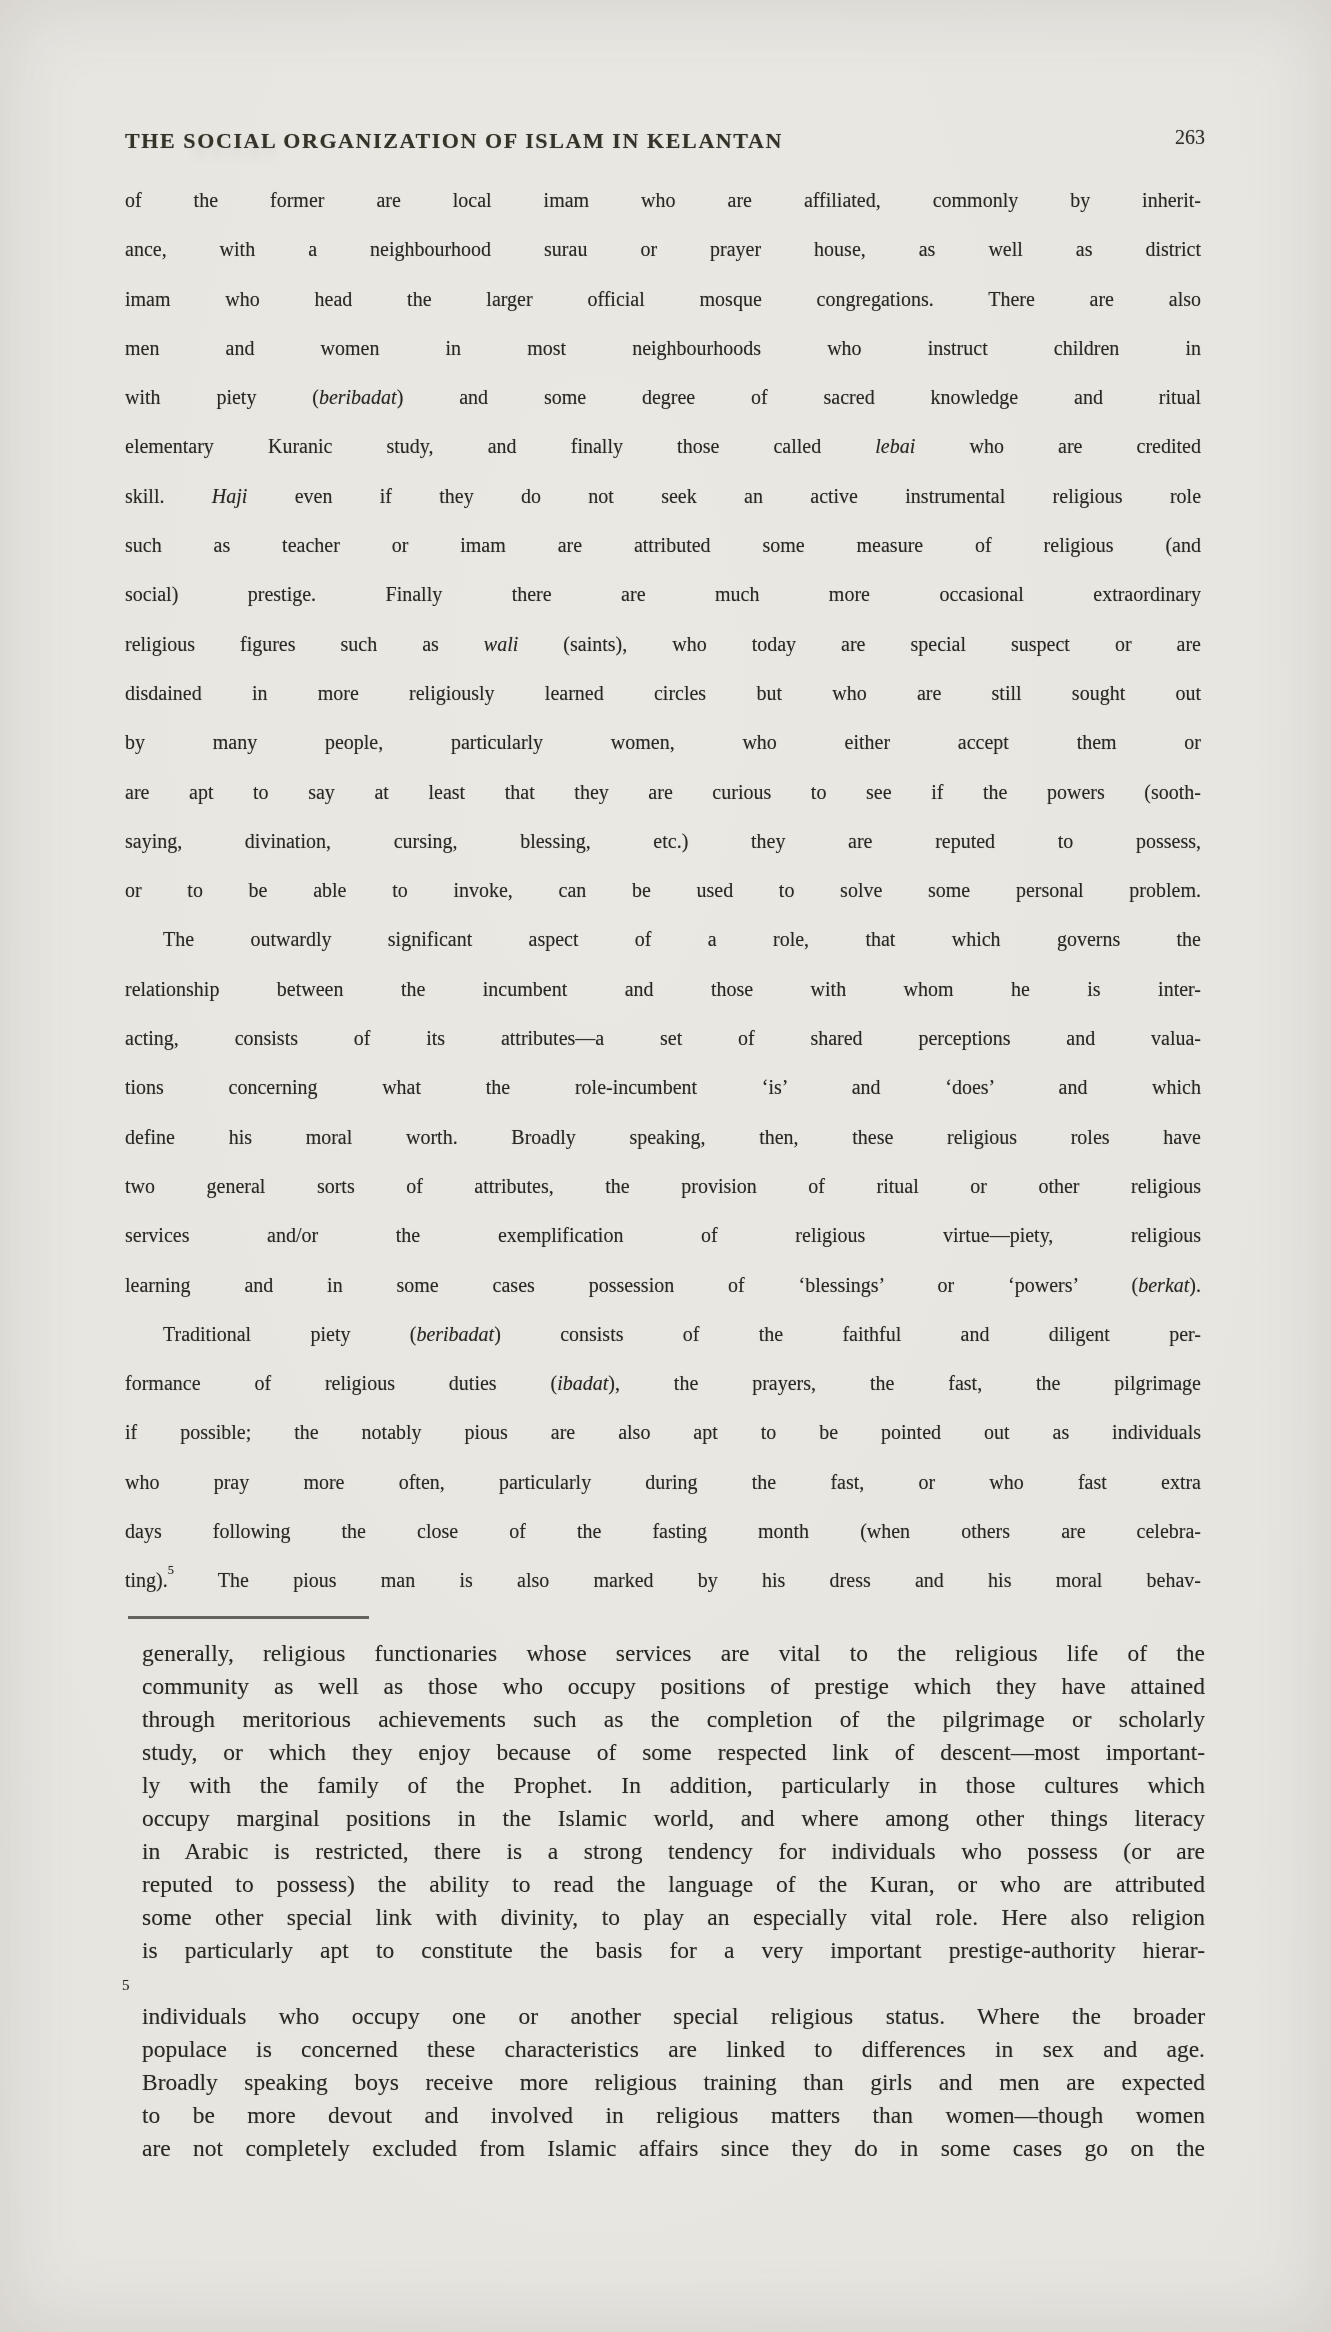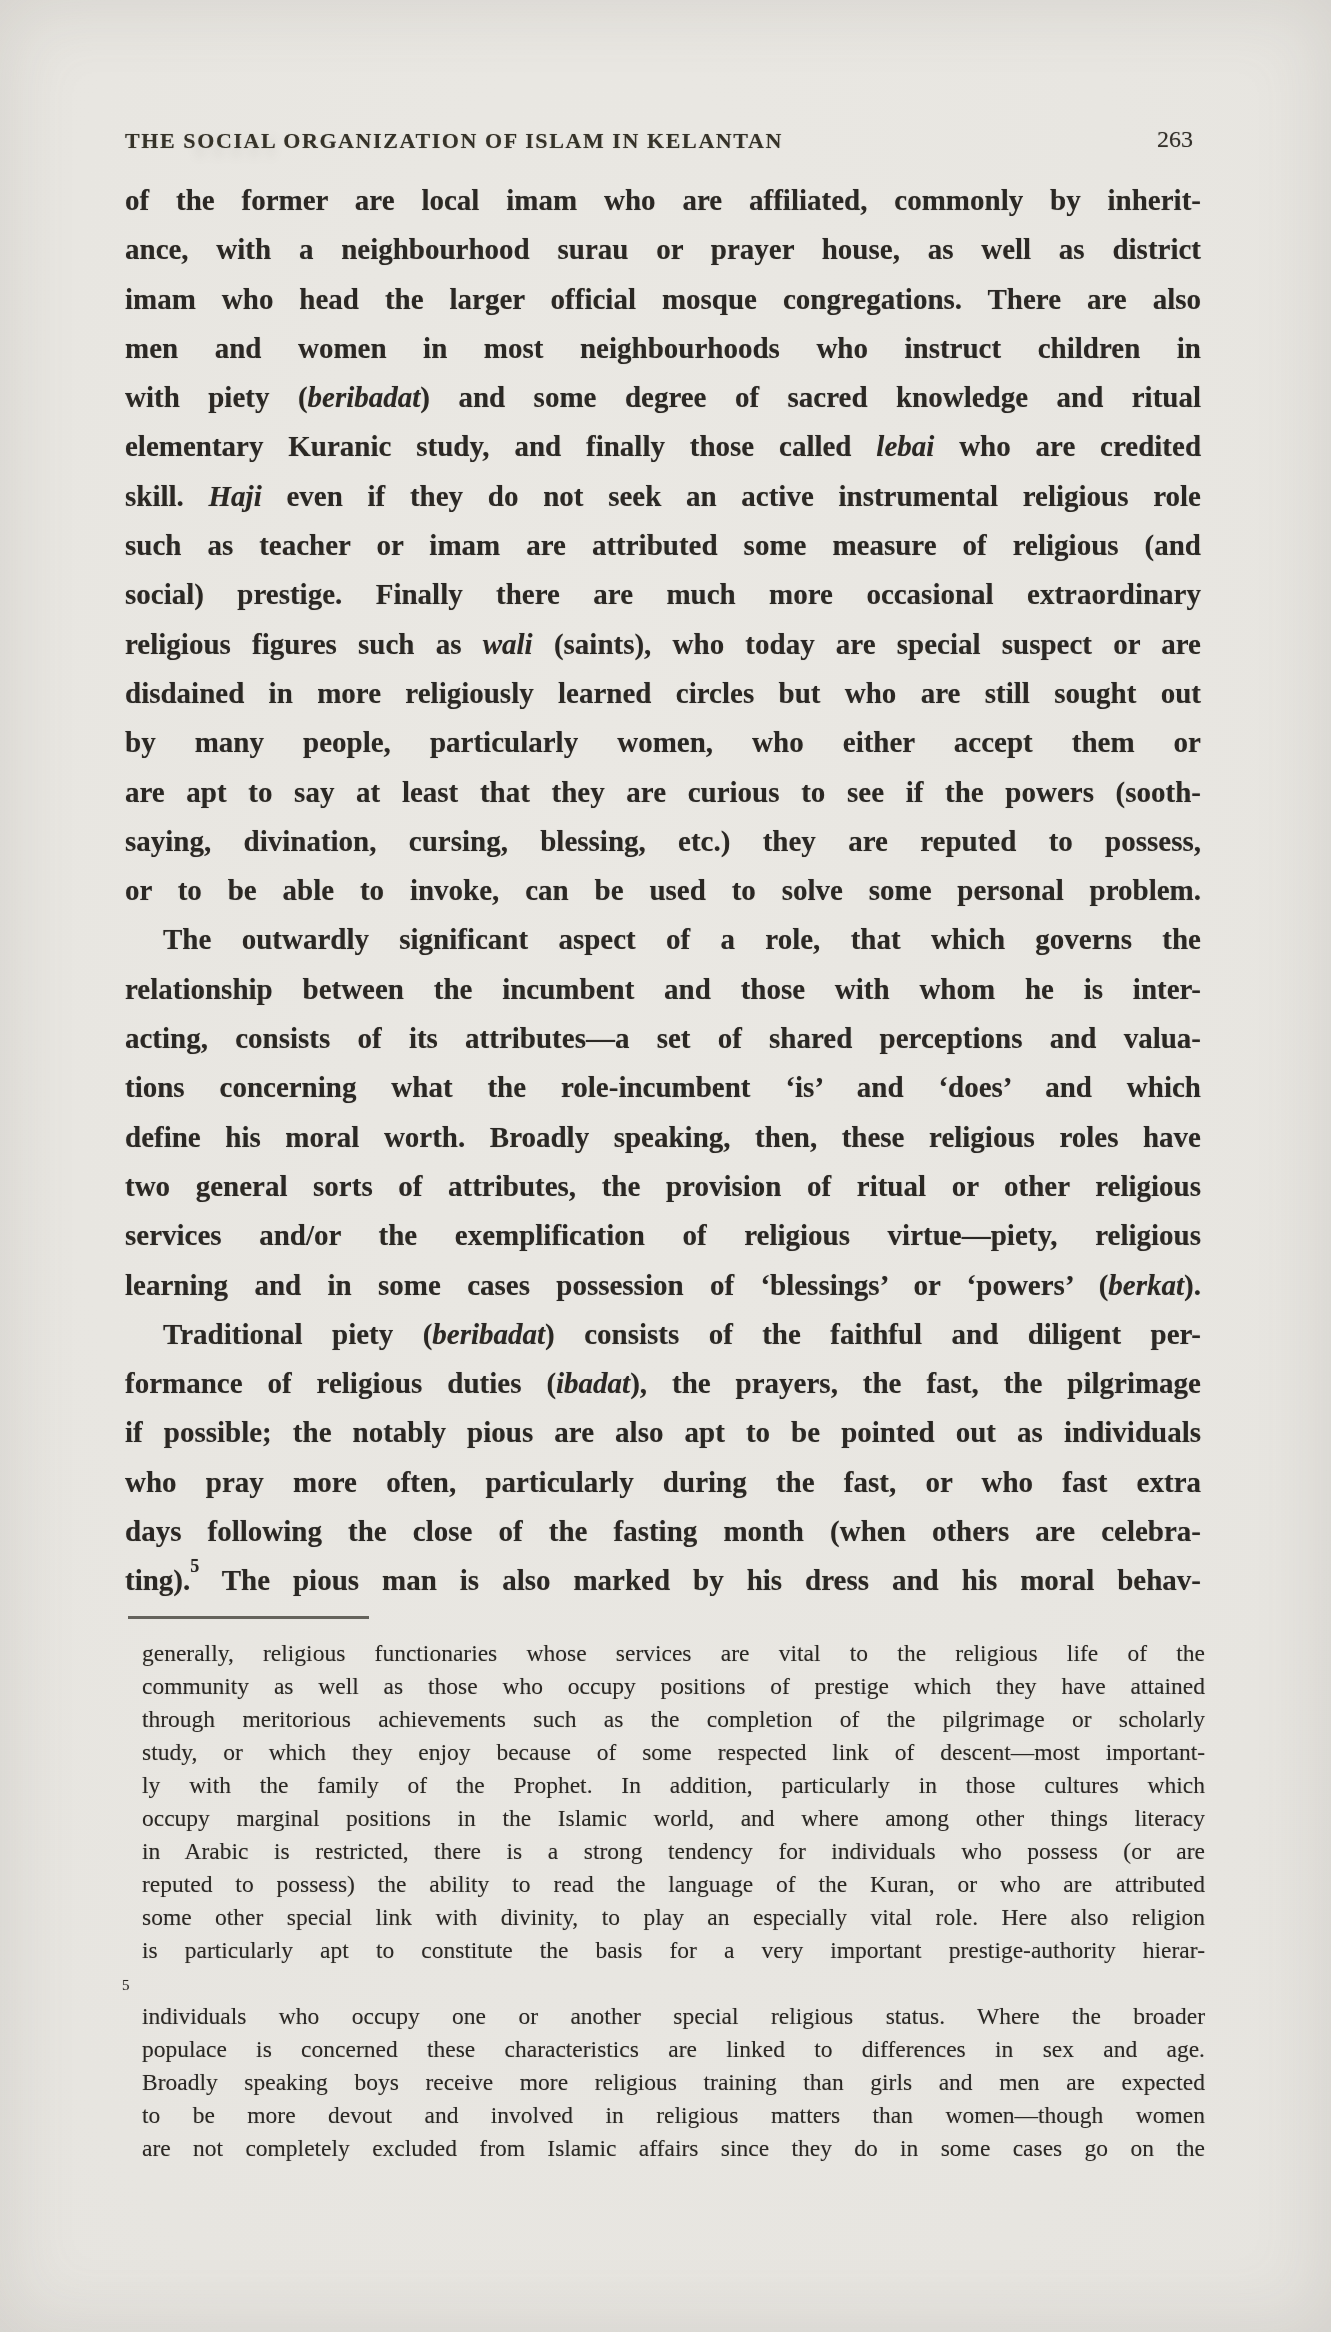--- a/index.html
+++ b/index.html
@@ -21,36 +21,35 @@
   .header{position:absolute;top:128px;left:125px;width:1080px;height:44px;}
   .header .title{
     position:absolute;left:0;top:0;width:100%;
     text-align:left;
     font-size:22px;letter-spacing:1.6px;
     color:#363329;
     text-shadow:0 0 1px rgba(54,51,41,.4);
     font-weight:bold;
   }
   .header .pagenum{
-    position:absolute;right:12px;top:-2px;
-    font-size:24px;color:#33302a;
+    position:absolute;right:0;top:-2px;
+    font-size:20px;color:#33302a;
     text-shadow:0 0 1px rgba(54,51,41,.4);
   }
   
   .smudge{
     position:absolute;left:195px;top:136px;width:80px;height:22px;
     background:repeating-linear-gradient(90deg, rgba(110,106,96,.35) 0 10px, transparent 10px 18px);
     filter:blur(5px);opacity:.18;pointer-events:none;
   }
   
   .body{
     position:absolute;top:176px;left:125px;width:1076px;
-    font-size:29px;line-height:49.3px;
+    font-size:20px;line-height:49.3px;
     text-shadow:0 0 1px rgba(43,40,36,.35);
-    font-weight:bold;
   }
   .tline{
     text-align:justify;
     text-align-last:justify;
     height:49.3px;overflow:visible;white-space:nowrap;
   }
   .body .tline{white-space:normal;}
   .tline.noj{text-align-last:left;}
   .para.indent .tline.first{text-indent:38px;}
   sup.bsup{font-size:.62em;line-height:0;position:relative;top:-.45em;}

